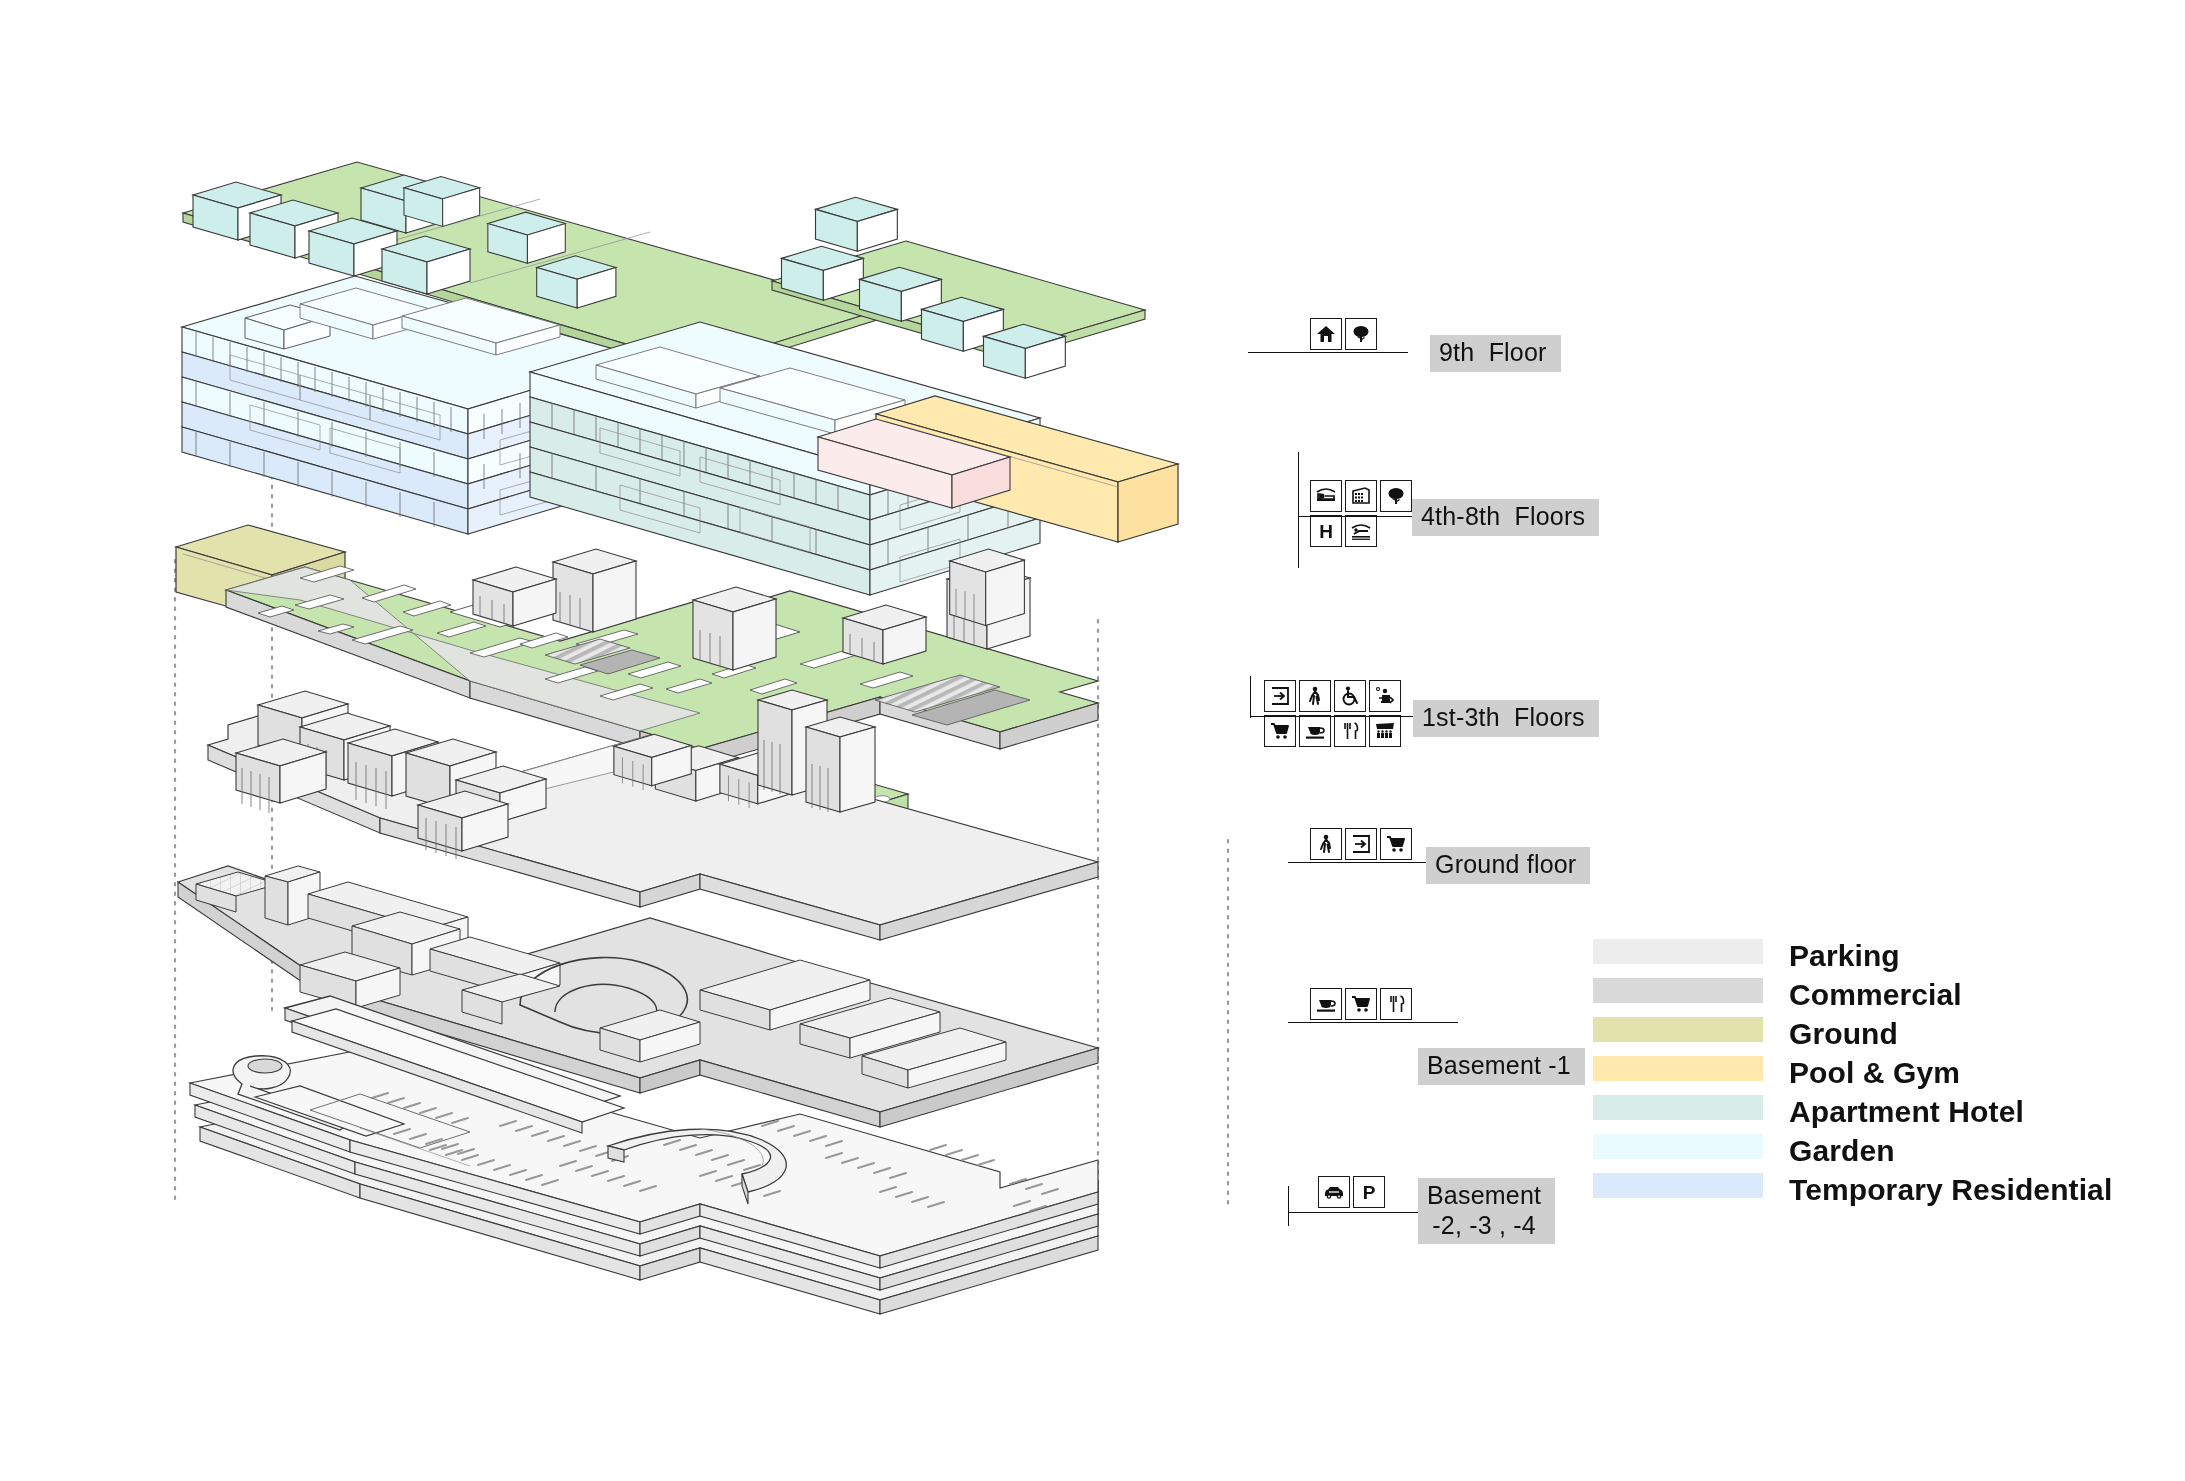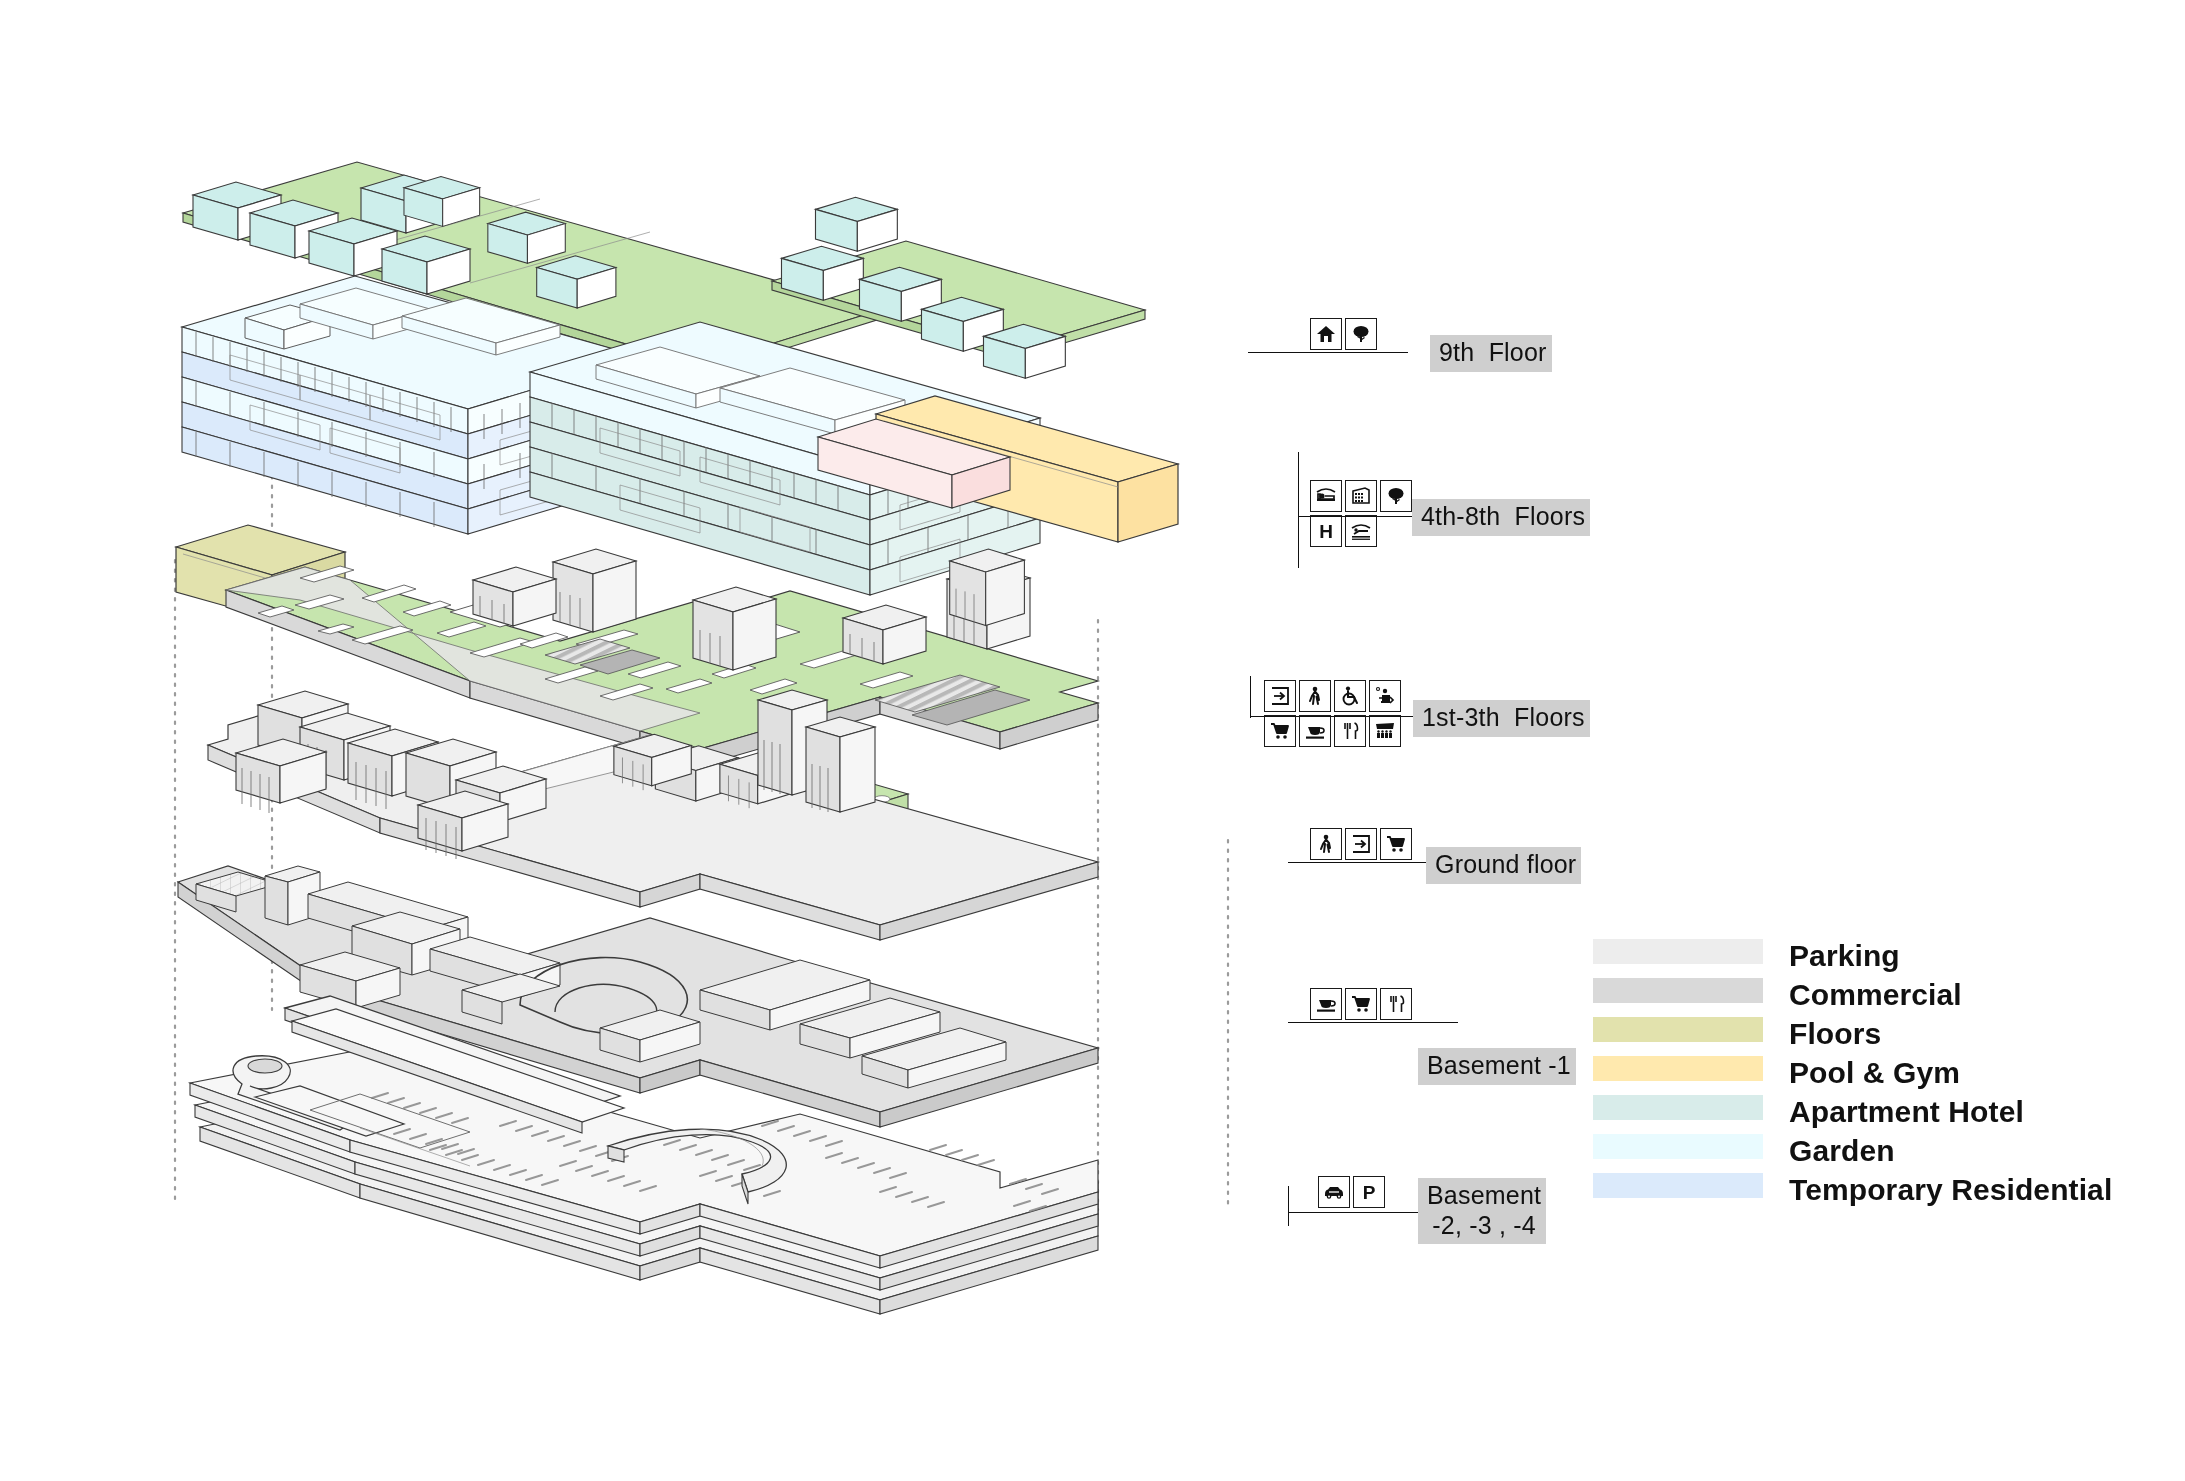--- a/index.html
+++ b/index.html
@@ -14,21 +14,21 @@
 
   
   .callout{position:absolute;}
   .icon-row{display:flex;gap:3px;}
   .icon-box{width:32px;height:32px;border:1.6px solid #1a1a1a;background:#fff;
             box-sizing:border-box;display:flex;align-items:center;justify-content:center;}
   .icon-box svg{display:block;}
   .leader{position:absolute;border-top:1.8px solid #111;}
   .bracket{position:absolute;border-left:1.8px solid #111;}
   .floor-label{position:absolute;background:#cfcfcf;color:#111;
-               font-size:25px;line-height:1.18;padding:3px 5px 4px 9px;white-space:pre;
+               font-size:25px;line-height:1.18;padding:3px 14px 4px 9px;white-space:pre;
                letter-spacing:.2px;font-family:"Liberation Sans", sans-serif;}
   .floor-label.two{text-align:center;}
 
   
   #legend{position:absolute;left:1593px;top:939px;}
   .legend-row{display:flex;align-items:flex-start;height:39px;}
   .swatch{width:170px;height:25px;flex:none;}
   .legend-text{margin-left:26px;font-size:30px;font-weight:bold;color:#111;
                letter-spacing:.1px;white-space:nowrap;}
 </style>
@@ -931,21 +931,21 @@
     <div class="legend-row">
       <div class="swatch" style="background:#ededed"></div>
       <div class="legend-text">Parking</div>
     </div>
     <div class="legend-row">
       <div class="swatch" style="background:#d9d9d9"></div>
       <div class="legend-text">Commercial</div>
     </div>
     <div class="legend-row">
       <div class="swatch" style="background:#e2e2ad"></div>
-      <div class="legend-text">Floors</div>
+      <div class="legend-text">Ground</div>
     </div>
     <div class="legend-row">
       <div class="swatch" style="background:#ffe9ae"></div>
       <div class="legend-text">Pool &amp; Gym</div>
     </div>
     <div class="legend-row">
       <div class="swatch" style="background:#d8ecea"></div>
       <div class="legend-text">Apartment Hotel</div>
     </div>
     <div class="legend-row">

